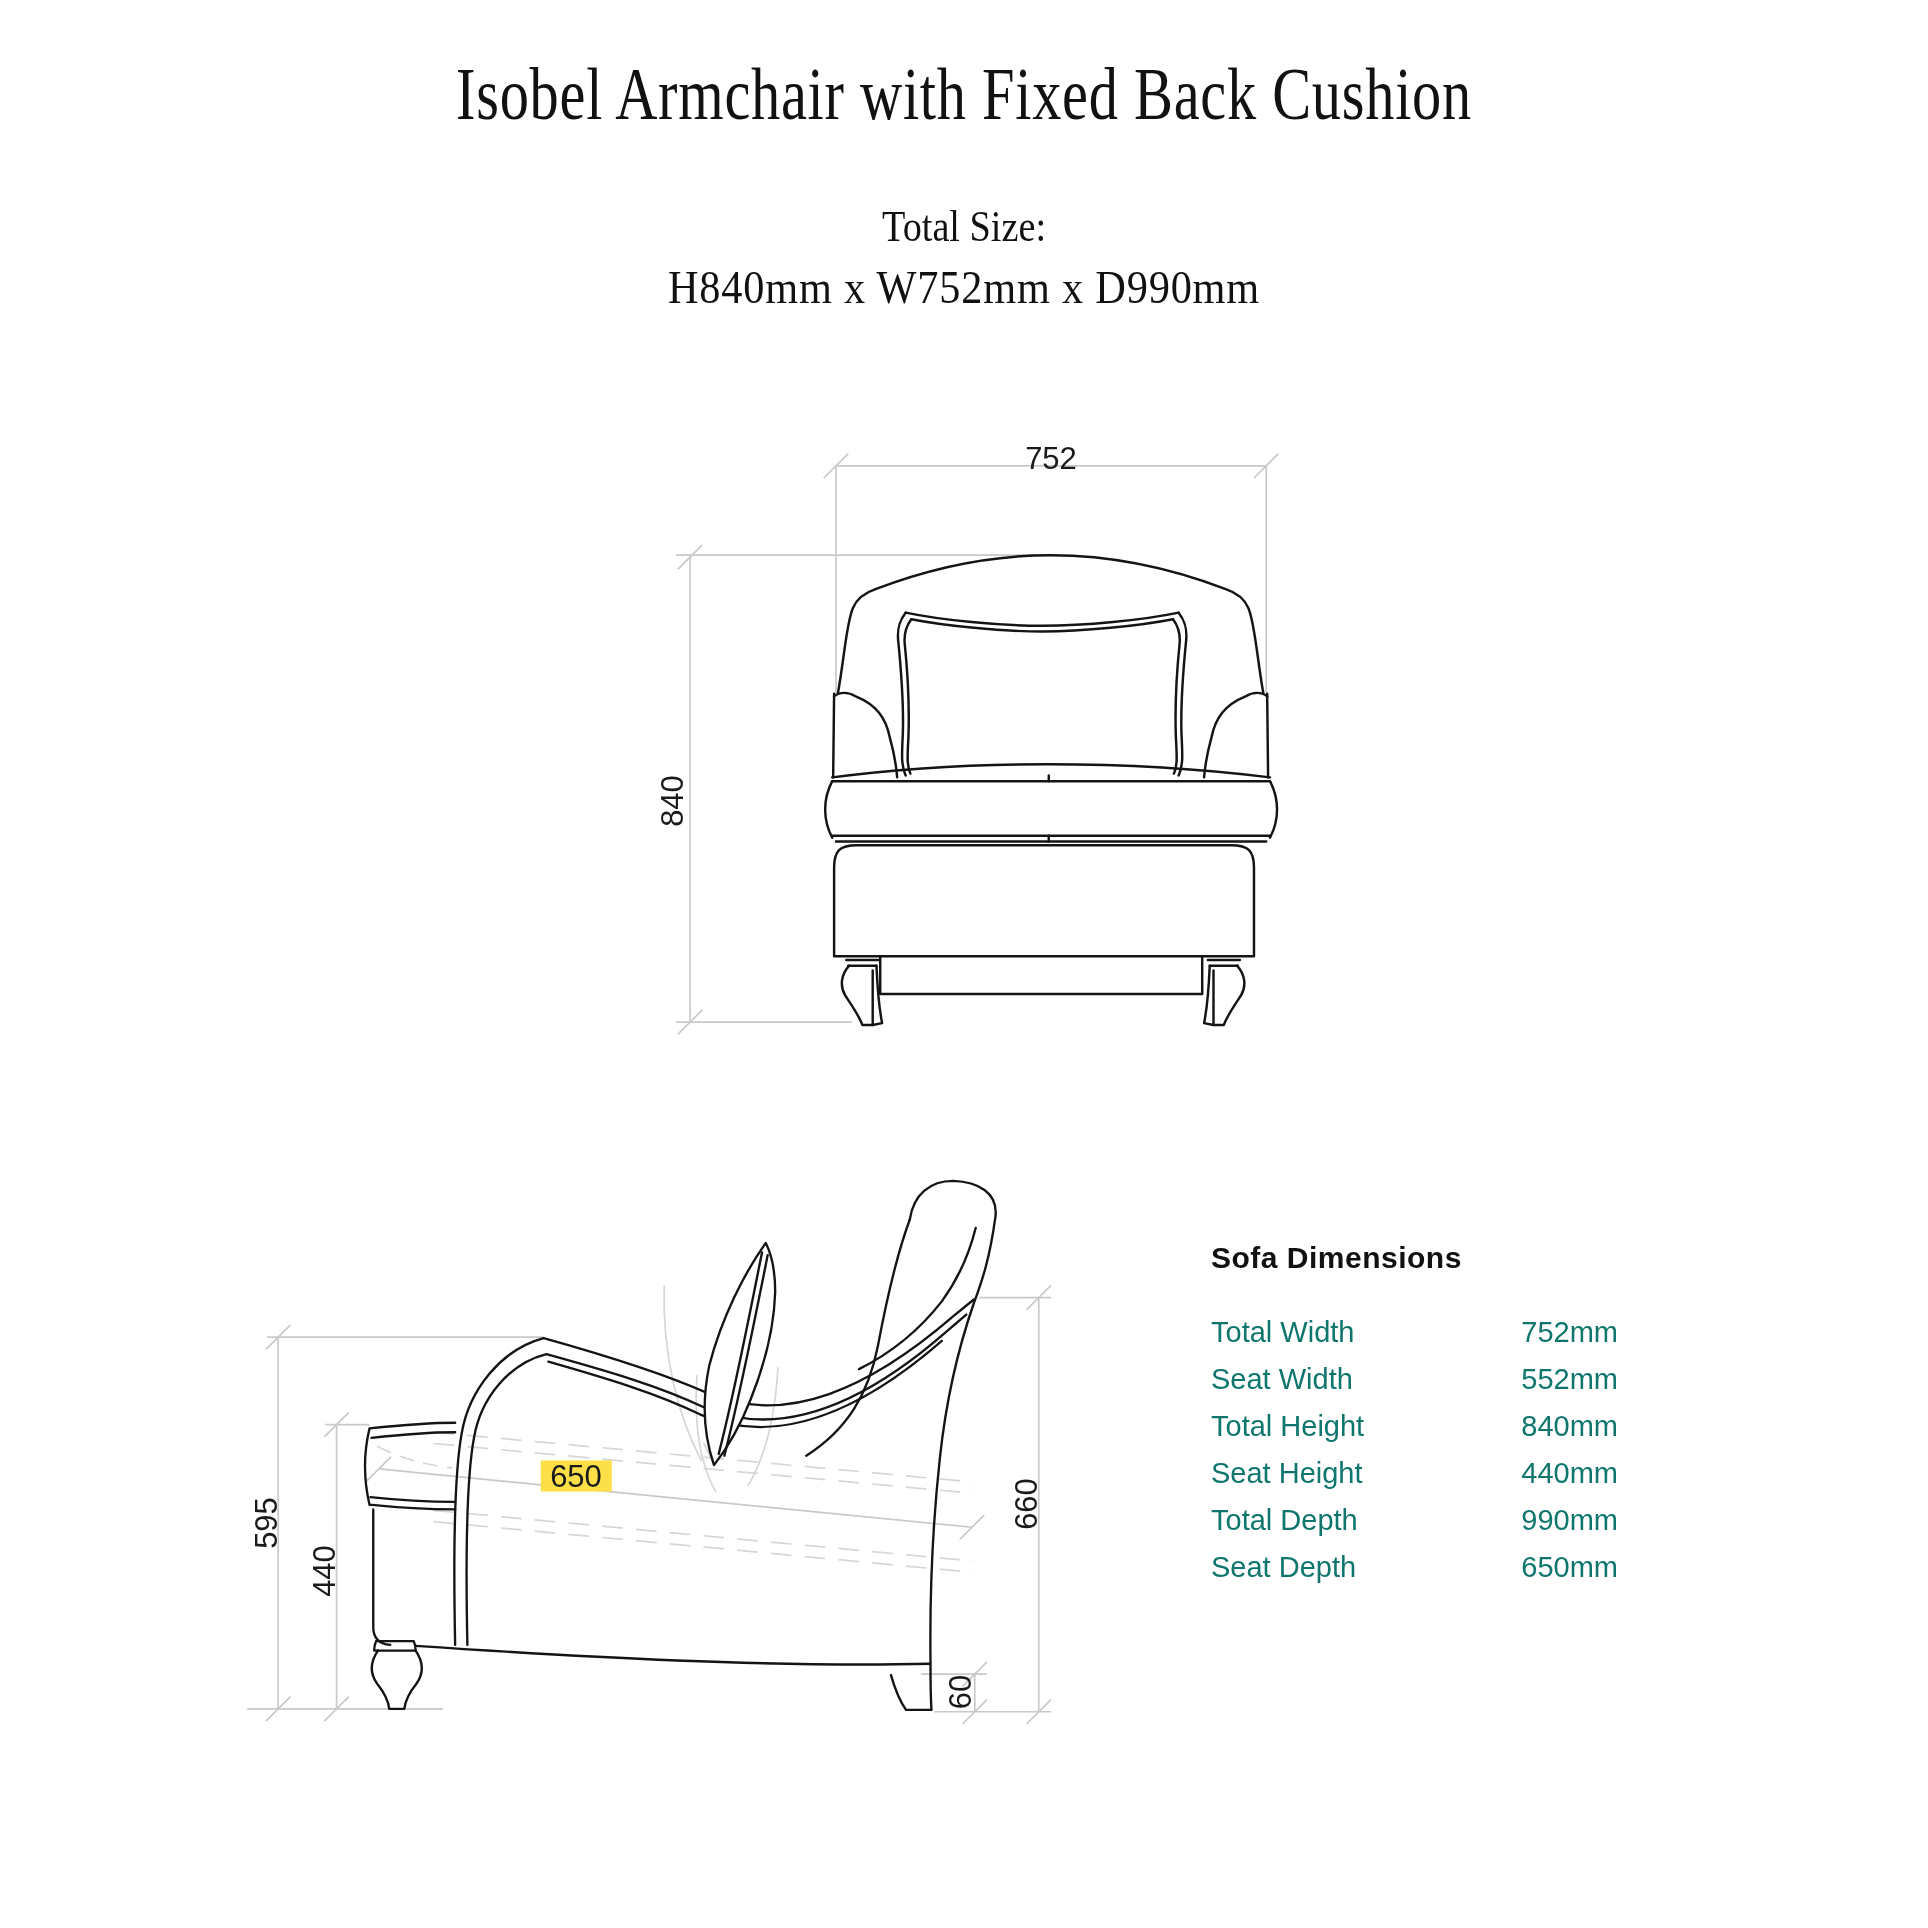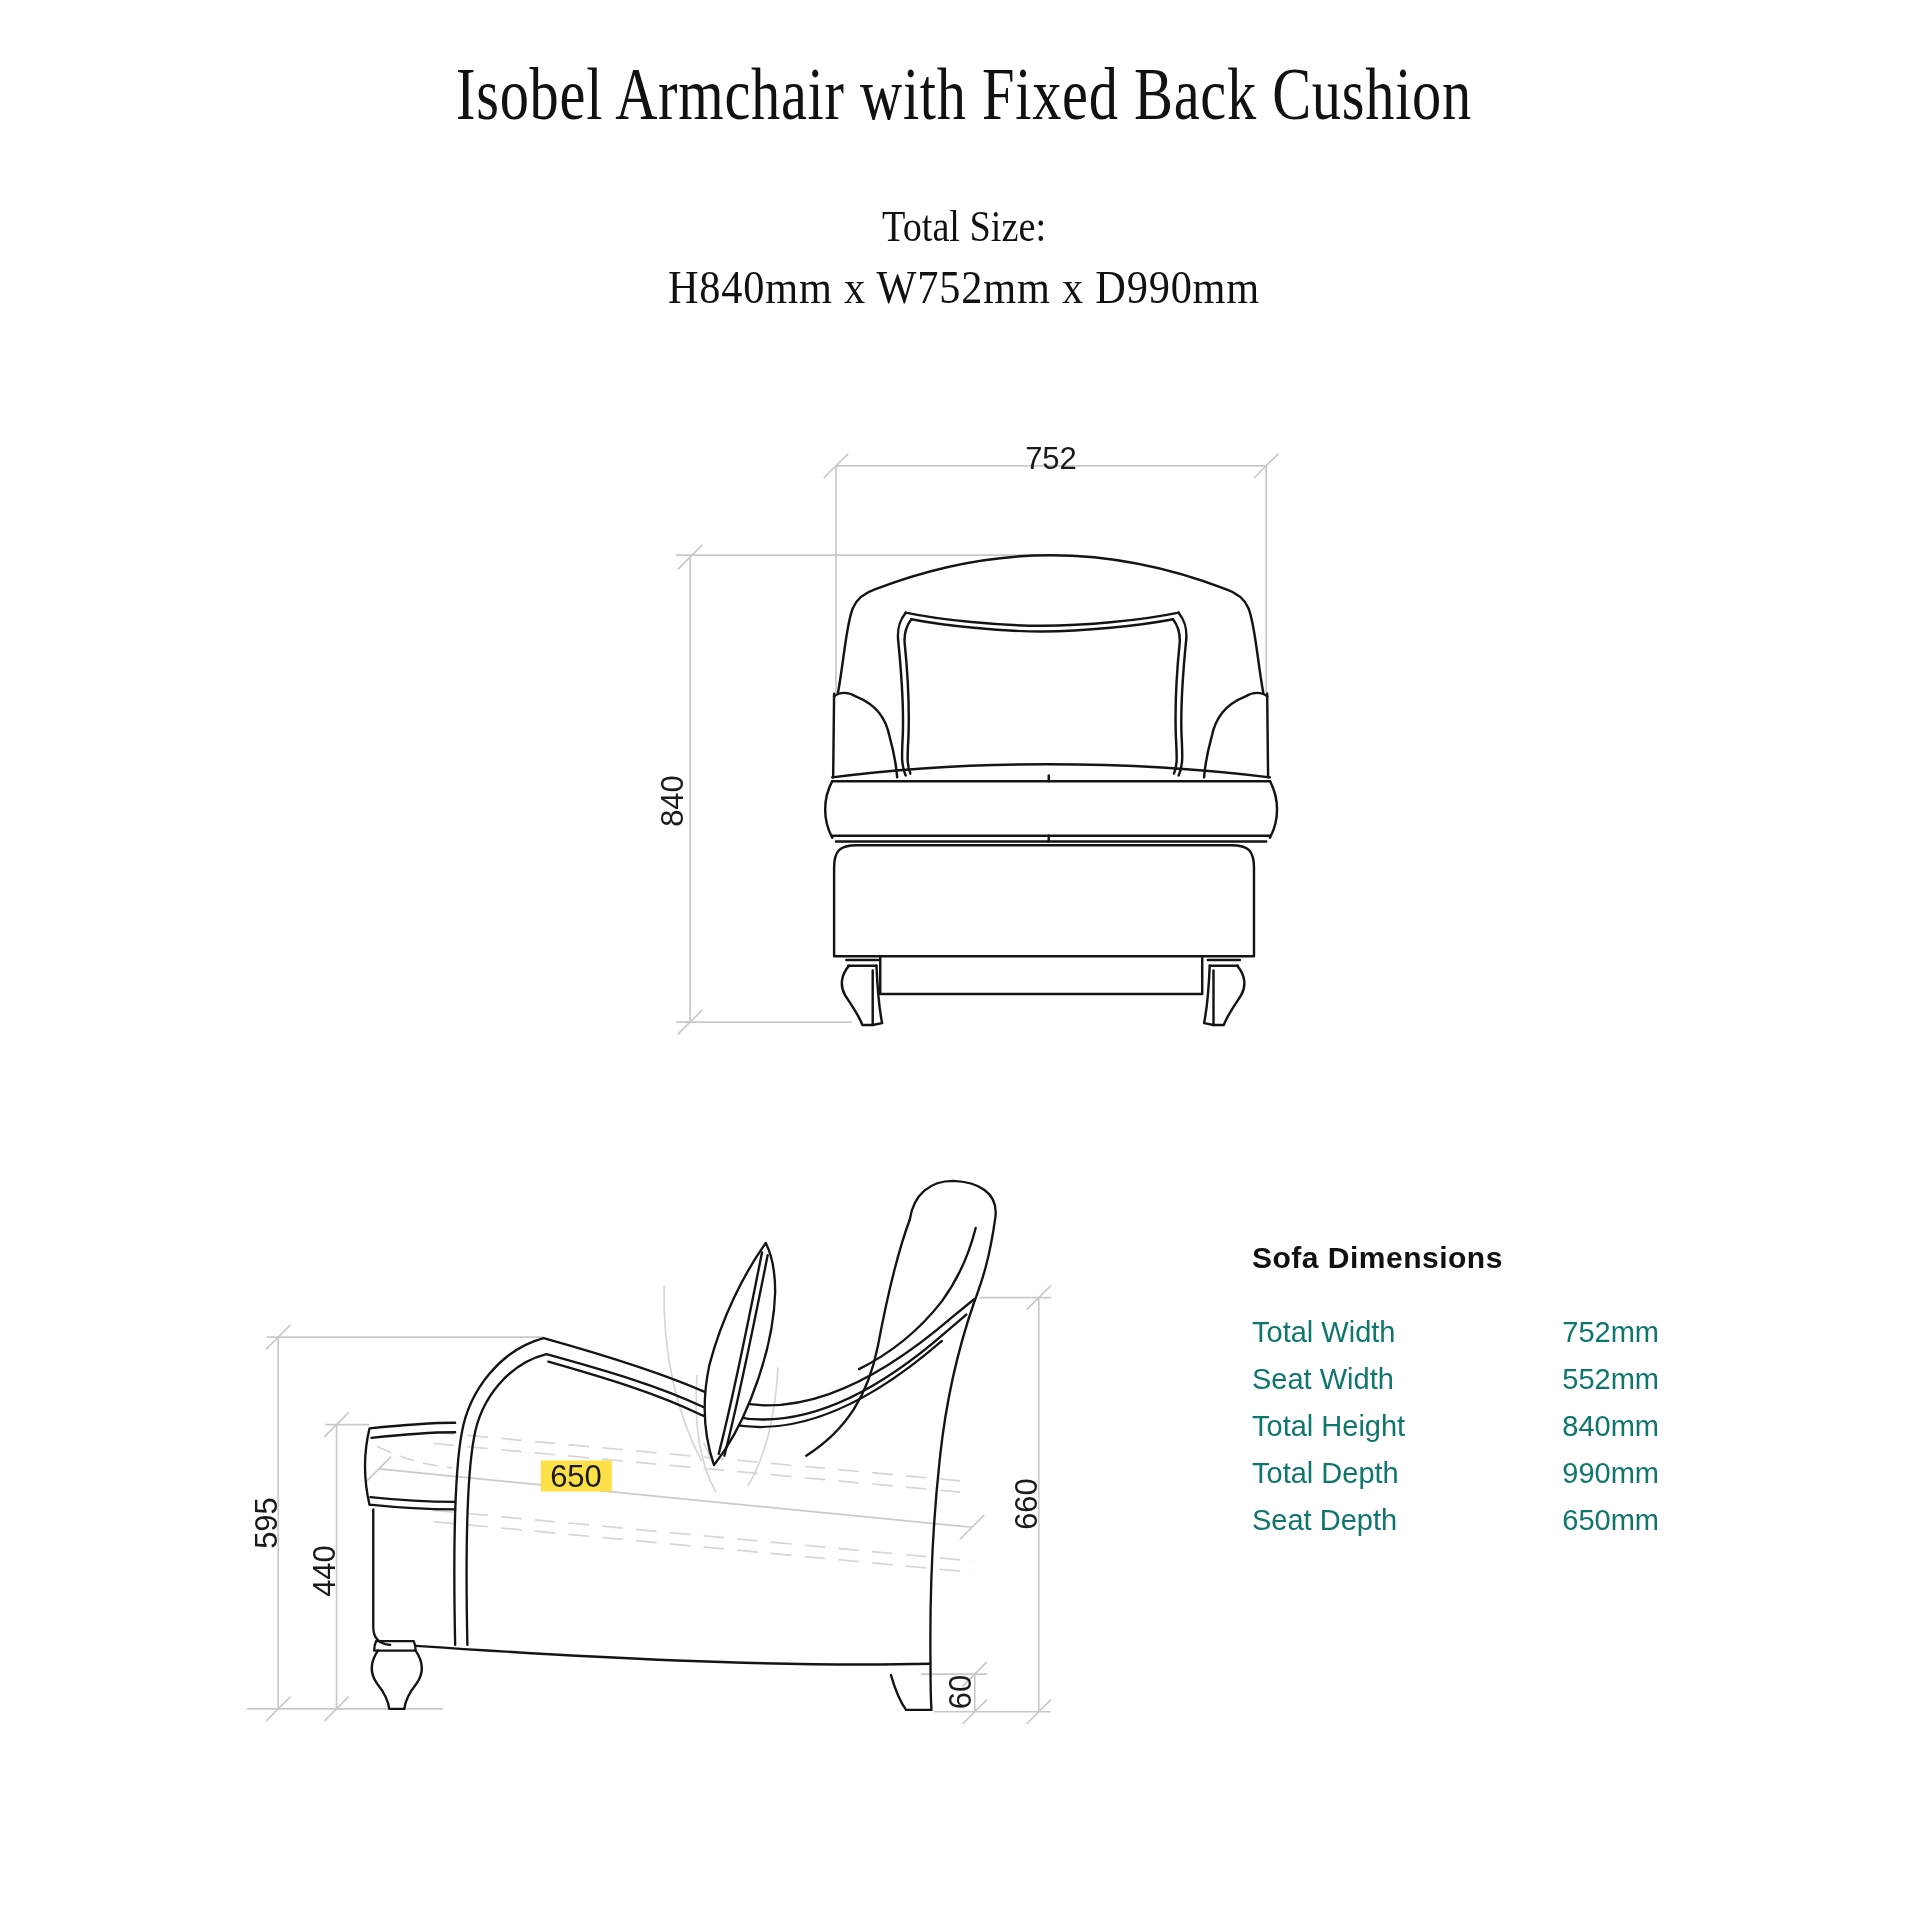--- a/index.html
+++ b/index.html
@@ -18,21 +18,21 @@
   .sizeline{left:0;right:0;top:260px;text-align:center;
          font-family:"Liberation Serif","DejaVu Serif",serif;
          font-size:47px;font-weight:400;letter-spacing:0.9px;color:#111;
          transform:scaleX(0.90);transform-origin:50% 50%;}
   
   .dim{position:absolute;font-size:31px;color:#1a1a1a;white-space:nowrap;
        transform:translate(-50%,-50%);line-height:1;}
   .dim.rot{transform:translate(-50%,-50%) rotate(-90deg);}
   .dim.bg{background:#fde047;padding:0 9.4px;}
   
-  .dims-table{left:1252px;top:1241px;width:407px;}
+  .dims-table{left:1211px;top:1241px;width:407px;}
   .dims-table h3{margin:0 0 41px 0;font-size:30px;font-weight:700;color:#111;
                  letter-spacing:0.5px;}
   .dims-row{display:flex;justify-content:space-between;align-items:baseline;
             height:47px;font-size:29px;color:#0f766e;}
   .dims-row .lbl{text-align:left;}
   .dims-row .val{text-align:left;margin-left:44px;}
   svg{position:absolute;overflow:visible;}
   svg *{vector-effect:none;}
 </style>
 </head>
@@ -155,20 +155,24 @@
       </div>
       <div class="dims-row">
         <span class="lbl">Seat Width</span>
         <span class="val">552mm</span>
       </div>
       <div class="dims-row">
         <span class="lbl">Total Height</span>
         <span class="val">840mm</span>
       </div>
       <div class="dims-row">
+        <span class="lbl">Seat Height</span>
+        <span class="val">440mm</span>
+      </div>
+      <div class="dims-row">
         <span class="lbl">Total Depth</span>
         <span class="val">990mm</span>
       </div>
       <div class="dims-row">
         <span class="lbl">Seat Depth</span>
         <span class="val">650mm</span>
       </div>
     </div>
 </div>
 

